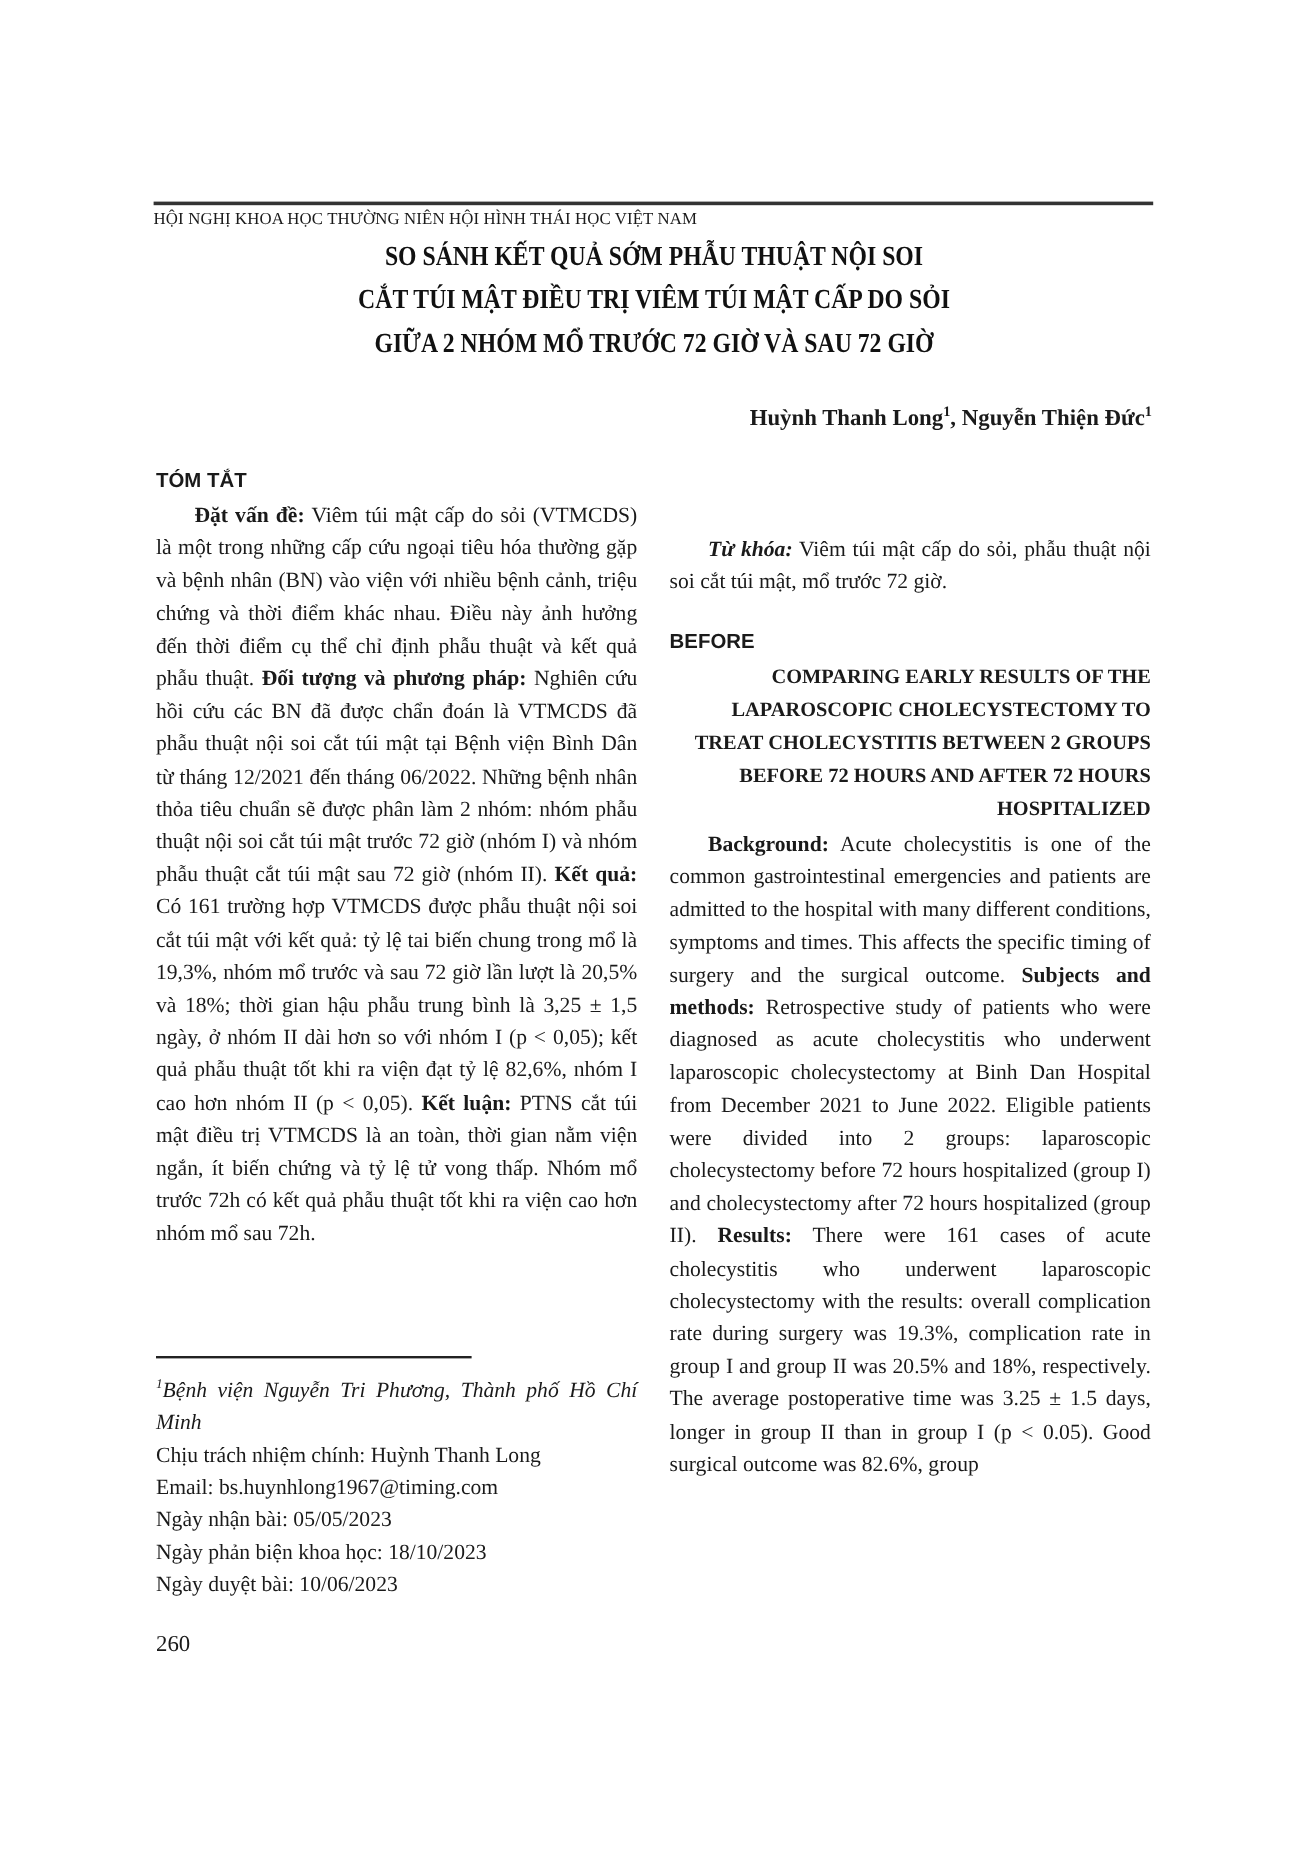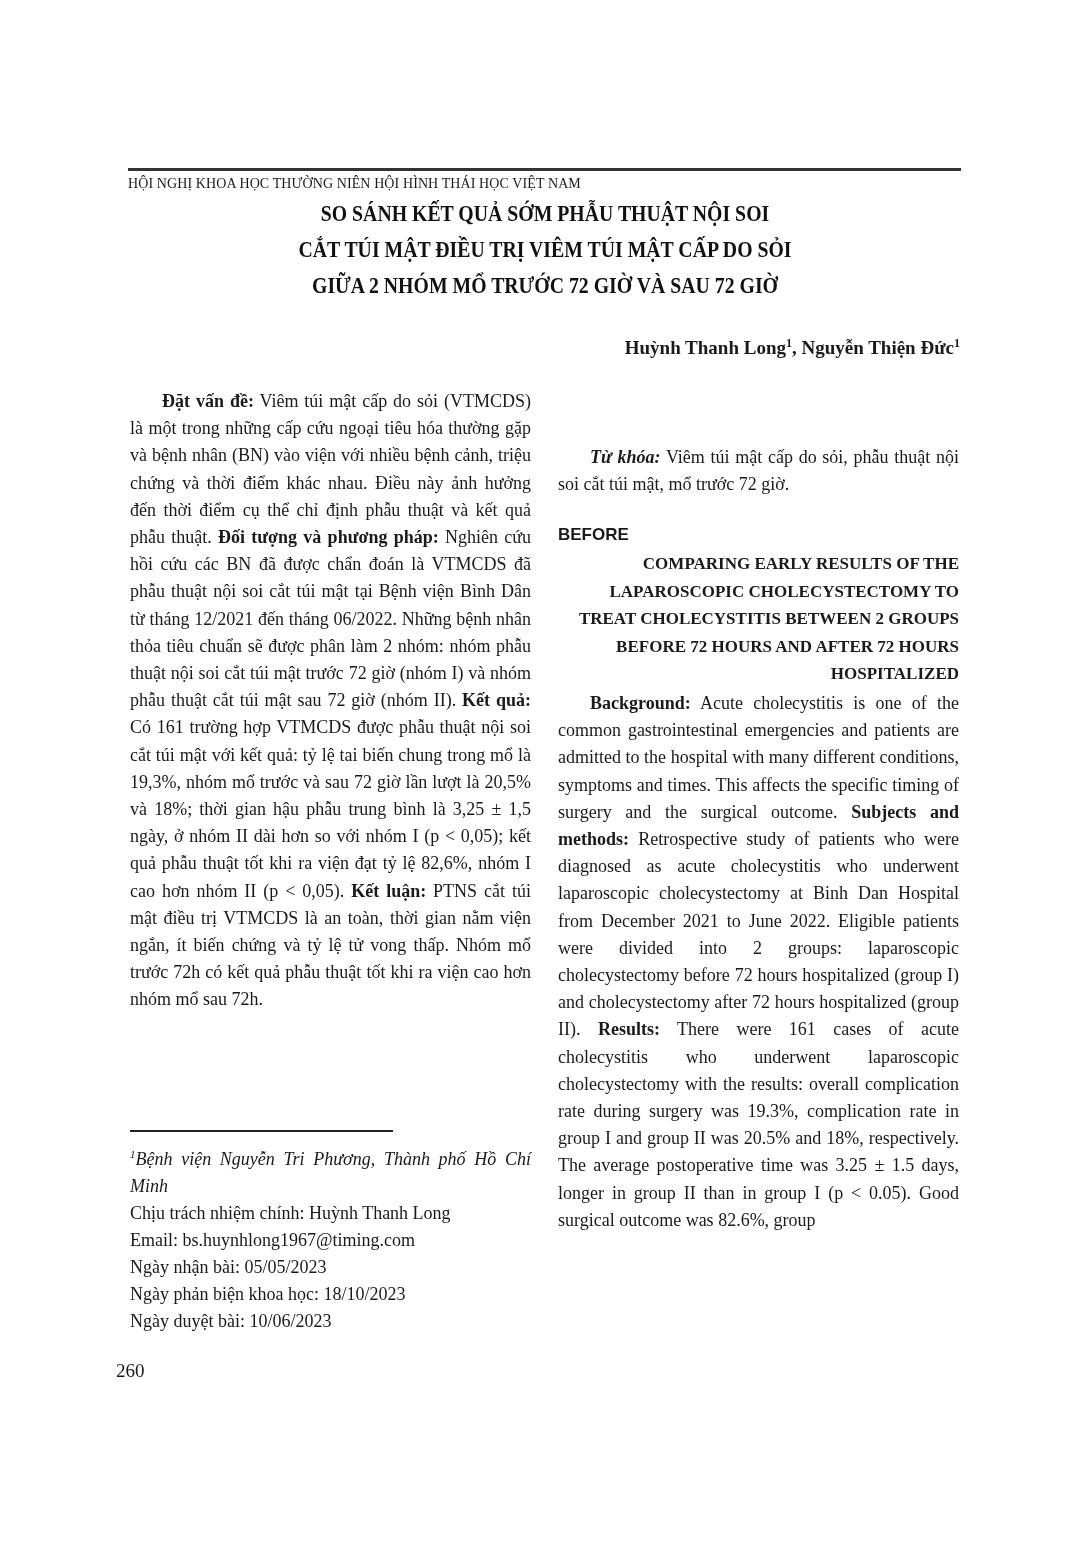--- a/index.html
+++ b/index.html
@@ -20,40 +20,41 @@
   .col.right { left: 558px; top: 390px; }
   .sec-head { font-family: "Liberation Sans", sans-serif; font-weight: bold; font-size: 17px;
               margin: 0 0 2px 0; line-height: 26px; }
   p { margin: 0; }
   .indent { text-indent: 32px; }
   .en-title { text-align: right; font-weight: bold; font-size: 17px; line-height: 27.5px; margin: 2px 0 2px 0; }
   .foot-rule { position: absolute; left: 130px; top: 1130px; width: 263px; height: 1.5px; background: #222; }
   .footnotes { position: absolute; left: 130px; top: 1141px; width: 401px; font-size: 18px; line-height: 27px; }
   .footnotes .aff { font-style: italic; text-align: justify; }
   .footnotes sup { font-size: 11px; }
-  .pageno { position: absolute; left: 116px; top: 1360px; font-size: 19px; }
+  .pageno { position: absolute; left: 130px; top: 1360px; font-size: 19px; }
   .gap { height: 24px; }
 </style>
 </head>
 <body>
 
 <div class="header">HỘI NGHỊ KHOA HỌC THƯỜNG NIÊN HỘI HÌNH THÁI HỌC VIỆT NAM</div>
 <div class="header-rule"></div>
 
 <div class="title">
   <div>SO SÁNH KẾT QUẢ SỚM PHẪU THUẬT NỘI SOI</div>
   <div>CẮT TÚI MẬT ĐIỀU TRỊ VIÊM TÚI MẬT CẤP DO SỎI</div>
   <div>GIỮA 2 NHÓM MỔ TRƯỚC 72 GIỜ VÀ SAU 72 GIỜ</div>
 </div>
 
 <div class="authors">
   <span>Huỳnh Thanh Long</span><sup>1</sup><span>, </span><span>Nguyễn Thiện Đức</span><sup>1</sup>
 </div>
 
 <div class="col left">
+  <div class="sec-head">TÓM TẮT</div>
   <p class="indent"><b>Đặt vấn đề:</b><span> Viêm túi mật cấp do sỏi (VTMCDS) là một trong những cấp cứu ngoại tiêu hóa thường gặp và bệnh nhân (BN) vào viện với nhiều bệnh cảnh, triệu chứng và thời điểm khác nhau. Điều này ảnh hưởng đến thời điểm cụ thể chỉ định phẫu thuật và kết quả phẫu thuật. </span><b>Đối tượng và phương pháp:</b><span> Nghiên cứu hồi cứu các BN đã được chẩn đoán là VTMCDS đã phẫu thuật nội soi cắt túi mật tại Bệnh viện Bình Dân từ tháng 12/2021 đến tháng 06/2022. Những bệnh nhân thỏa tiêu chuẩn sẽ được phân làm 2 nhóm: nhóm phẫu thuật nội soi cắt túi mật trước 72 giờ (nhóm I) và nhóm phẫu thuật cắt túi mật sau 72 giờ (nhóm II). </span><b>Kết quả:</b><span> Có 161 trường hợp VTMCDS được phẫu thuật nội soi cắt túi mật với kết quả: tỷ lệ tai biến chung trong mổ là 19,3%, nhóm mổ trước và sau 72 giờ lần lượt là 20,5% và 18%; thời gian hậu phẫu trung bình là 3,25 ± 1,5 ngày, ở nhóm II dài hơn so với nhóm I (p &lt; 0,05); kết quả phẫu thuật tốt khi ra viện đạt tỷ lệ 82,6%, nhóm I cao hơn nhóm II (p &lt; 0,05). </span><b>Kết luận:</b><span> PTNS cắt túi mật điều trị VTMCDS là an toàn, thời gian nằm viện ngắn, ít biến chứng và tỷ lệ tử vong thấp. Nhóm mổ trước 72h có kết quả phẫu thuật tốt khi ra viện cao hơn nhóm mổ sau 72h.</span></p>
 </div>
 
 <div class="foot-rule"></div>
 <div class="footnotes">
   <p class="aff"><sup>1</sup><span>Bệnh viện Nguyễn Tri Phương, Thành phố Hồ Chí Minh</span></p>
   <p>Chịu trách nhiệm chính: Huỳnh Thanh Long</p>
   <p>Email: bs.huynhlong1967@timing.com</p>
   <p>Ngày nhận bài: 05/05/2023</p>
   <p>Ngày phản biện khoa học: 18/10/2023</p>

